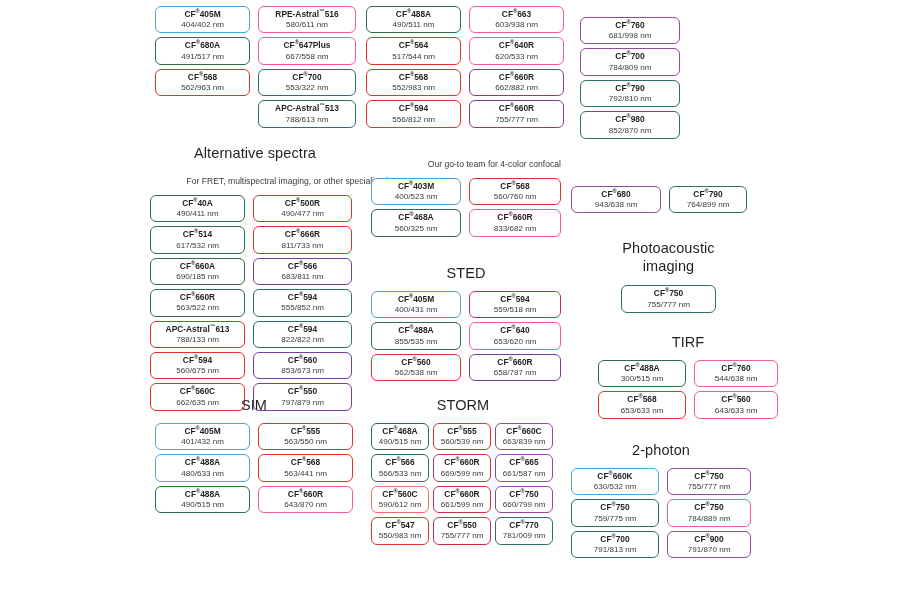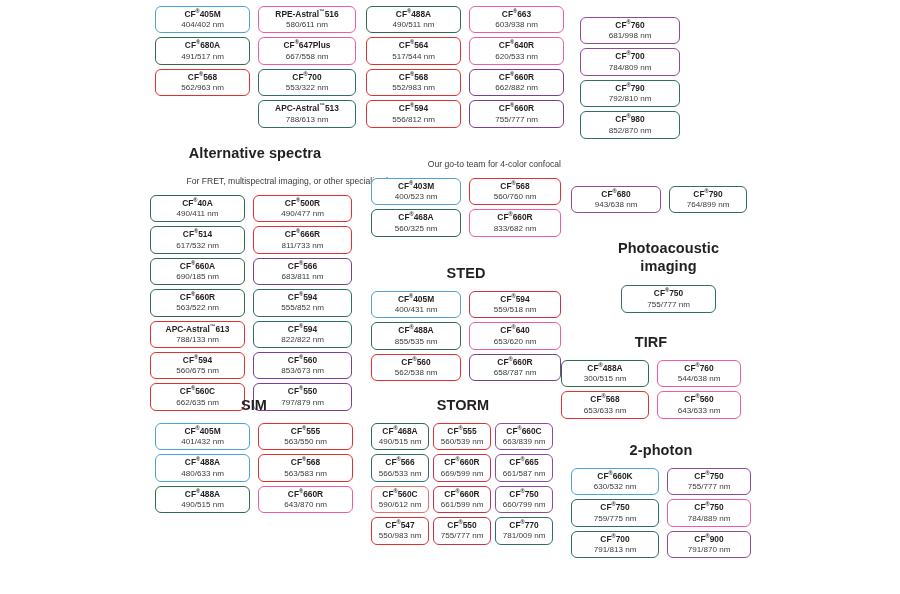--- a/index.html
+++ b/index.html
@@ -18,21 +18,21 @@
   .canvas {
     position: absolute;
     left: 0; top: 0;
     width: 900px;
     height: 594px;
   }
   .group {
     position: absolute;
   }
   .group-title {
-    font-weight: bold;
+    font-weight: normal;
     font-size: 13.5px;
     text-align: center;
     color: #231f20;
     letter-spacing: 0.1px;
     line-height: 1.15;
     white-space: nowrap;
   }
   .group-title.lg {
     font-size: 14.5px;
   }
@@ -339,21 +339,21 @@
     <div class="cols" style="margin-top:10px; justify-content:center;">
       <div class="col" style="width:95px;">
           <div class="chip" style="border-color: rgb(46, 111, 106);">
             <div class="chip-name">CF<sup>®</sup>750</div>
             <div class="chip-val">755/777 nm</div>
           </div>
         </div>
     </div>
   </div>
 
-  <div class="group" style="left:561px; top:334px; width:180px;">
+  <div class="group" style="left:598px; top:334px; width:180px;">
     <div class="group-title lg">TIRF</div>
     <div class="cols" style="margin-top:9px;">
       <div class="col" style="width:88px; margin-right:8px;">
           <div class="chip" style="border-color: rgb(47, 107, 79);">
             <div class="chip-name">CF<sup>®</sup>488A</div>
             <div class="chip-val">300/515 nm</div>
           </div>
           <div class="chip" style="border-color: rgb(224, 49, 49);">
             <div class="chip-name">CF<sup>®</sup>568</div>
             <div class="chip-val">653/633 nm</div>
@@ -423,21 +423,21 @@
             <div class="chip-val">490/515 nm</div>
           </div>
         </div>
       <div class="col" style="width:95px;">
           <div class="chip" style="border-color: rgb(224, 49, 49);">
             <div class="chip-name">CF<sup>®</sup>555</div>
             <div class="chip-val">563/550 nm</div>
           </div>
           <div class="chip" style="border-color: rgb(224, 49, 49);">
             <div class="chip-name">CF<sup>®</sup>568</div>
-            <div class="chip-val">563/583 nm</div>
+            <div class="chip-val">563/441 nm</div>
           </div>
           <div class="chip" style="border-color: rgb(239, 91, 161);">
             <div class="chip-name">CF<sup>®</sup>660R</div>
             <div class="chip-val">643/870 nm</div>
           </div>
         </div>
     </div>
   </div>
 
   <div class="group" style="left:371px; top:397px; width:184px;">

